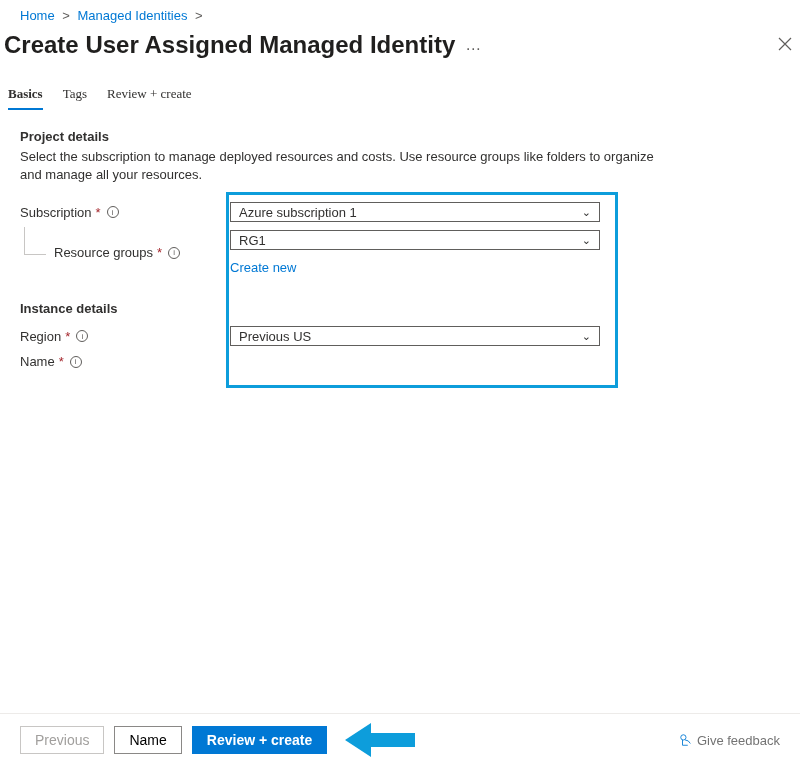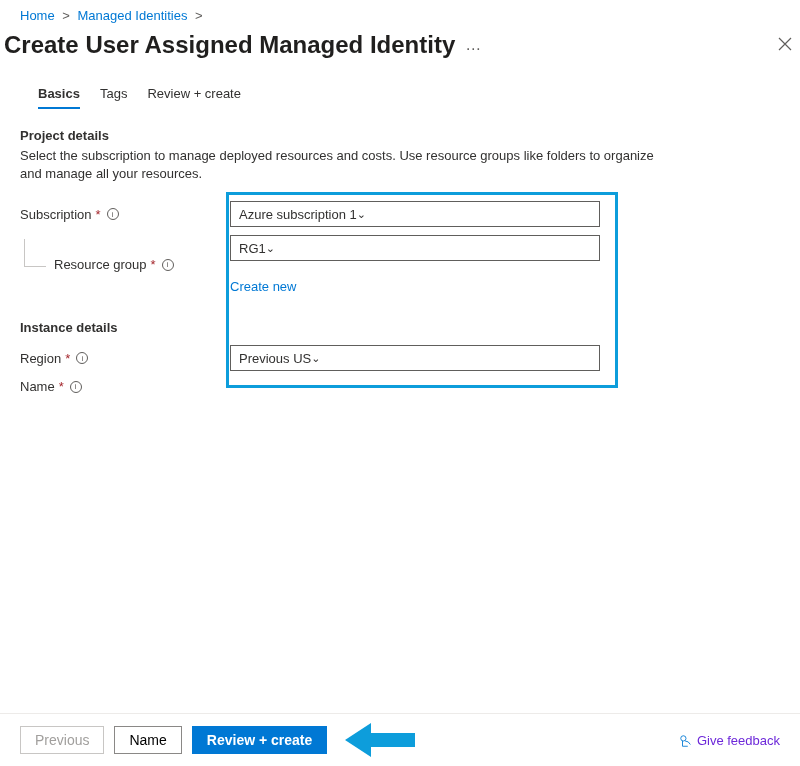--- a/index.html
+++ b/index.html
@@ -34,21 +34,22 @@
     .close-btn {
       font-size: 18px;
       color: #605e5c;
       cursor: pointer;
       padding: 4px;
     }
     .tabs {
       display: flex;
       gap: 20px;
       border-bottom: 1px solid transparent;
-      padding: 18px 38px 0;
+      padding: 18px 8px 0;
+      font-family: Liberation Serif, serif;
     }
     .tab {
       padding-bottom: 6px;
       cursor: pointer;
       color: #323130;
     }
     .tab.active {
       font-weight: 600;
       border-bottom: 2px solid #0078d4;
     }
@@ -94,39 +95,39 @@
       align-items: center;
       justify-content: center;
       font-size: 8px;
       color: #605e5c;
       font-style: normal;
       margin-left: 2px;
     }
     .field-col { flex: 0 0 370px; }
     .select-box, .text-box {
       width: 100%;
-      height: 26px;
+      height: 20px;
       border: 1px solid #605e5c;
       background: #fff;
       display: flex;
       align-items: center;
-      justify-content: flex-start;
+      justify-content: space-between;
       padding: 0 8px;
       font-size: 13px;
       color: #323130;
     }
     .chevron {
       font-size: 11px;
       color: #323130;
     }
     .checkmark { color: #605e5c; font-size: 12px; }
     .create-link {
       color: #0078d4;
       font-size: 13px;
-      margin-top: 18px;
+      margin-top: 10px;
       display: inline-block;
       cursor: pointer;
     }
     .highlight-box {
       position: absolute;
       left: 226px;
       top: 192px;
       width: 392px;
       height: 196px;
       border: 3px solid #0d9ddb;
@@ -173,23 +174,23 @@
     .arrow-head {
       position: absolute;
       left: 0; top: -4px;
       width: 0; height: 0;
       border-top: 17px solid transparent;
       border-bottom: 17px solid transparent;
       border-right: 26px solid #0d9ddb;
     }
     .feedback {
       margin-left: auto;
-      color: #6d28d9;
-      display: flex;
-      align-items: flex-end;
+      color: #737373;
+      display: flex;
+      align-items: flex-start;
       gap: 4px;
       cursor: pointer;
     }
     .feedback-ic {
       width: 14px; height: 14px;
       display: inline-block;
     }
   </style>
 </head>
 <body>
@@ -232,21 +233,21 @@
     <div class="select-box">
       <span>Azure subscription 1</span>
       <span class="chevron">⌄</span>
     </div>
   </div>
 </div>
 
 <div class="form-row">
   <div class="label-col indent">
     <span class="tree-line"></span>
-    <span>Resource group</span>
+    <span>Resource groups</span>
     <span class="req">*</span>
     <span class="info-ic">i</span>
   </div>
   <div class="field-col">
     <div class="select-box">
       <span>RG1</span>
       <span class="chevron">⌄</span>
     </div>
     <span class="create-link">Create new</span>
   </div>

